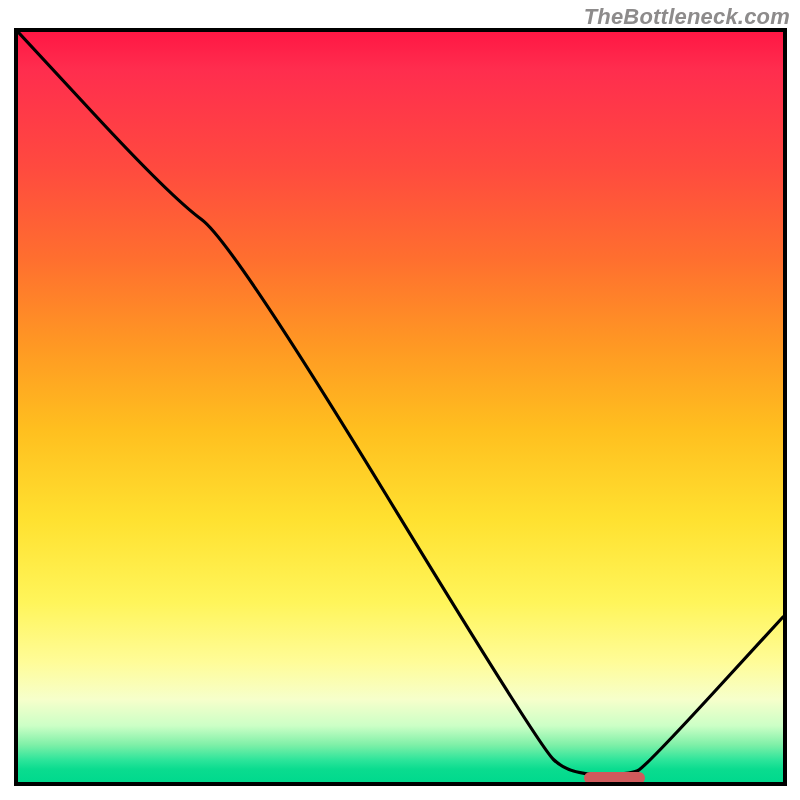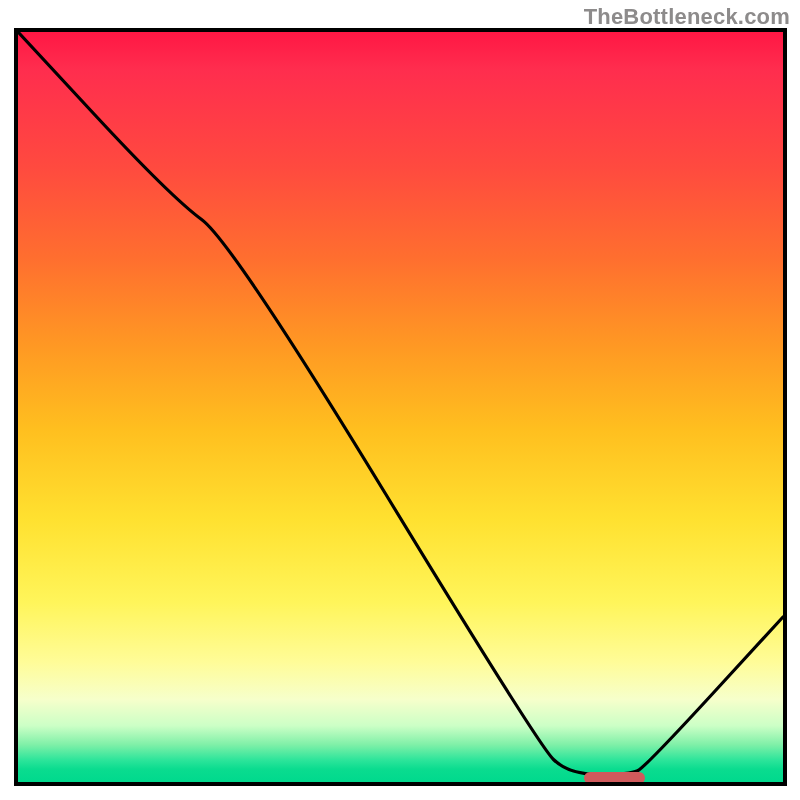--- a/index.html
+++ b/index.html
@@ -1,17 +1,17 @@
 <!DOCTYPE html>
 <html><head>
 <meta charset="utf-8">
 <style>
   * { margin: 0; padding: 0; box-sizing: border-box; }
   html, body { width: 800px; height: 800px; overflow: hidden; background: #fff; }
-  .wrap { position: relative; width: 800px; height: 717px; }
+  .wrap { position: relative; width: 800px; height: 717px; font-style: italic; }
   .watermark {
     position: absolute;
     top: 4px;
     right: 10px;
     font-family: "Helvetica Neue", Arial, sans-serif;
     font-size: 22px;
     font-weight: 700;
     color: #8d8b8b;
     letter-spacing: 0.2px;
     z-index: 10;

